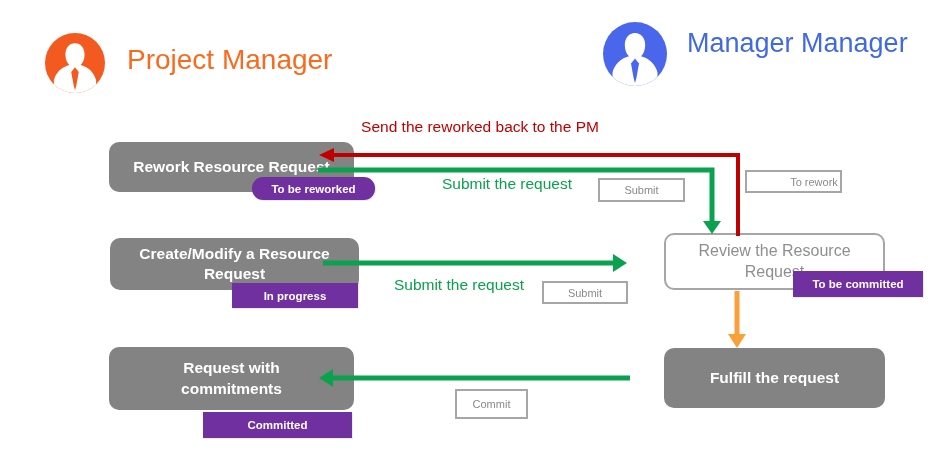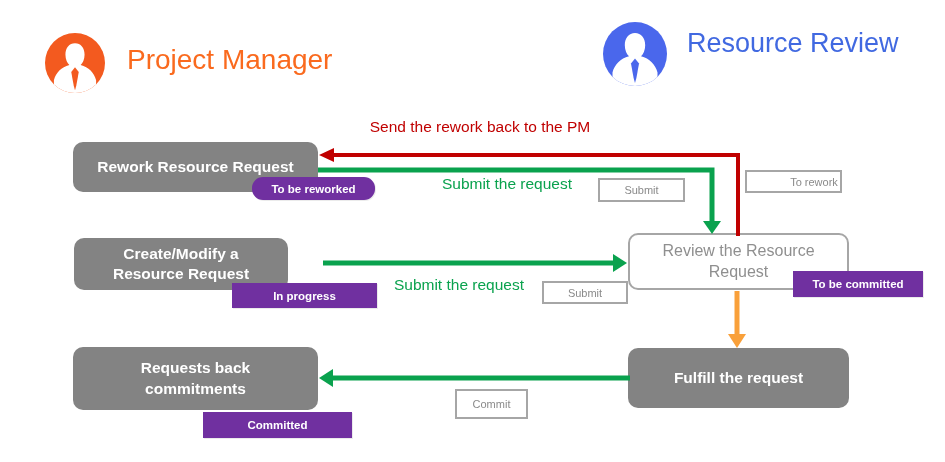--- a/index.html
+++ b/index.html
@@ -10,38 +10,38 @@
   
   .avatar { position:absolute; }
   .lane-title { position:absolute; font-size:28px; font-weight:400; white-space:nowrap; }
   .pm-title { left:127px; top:44px; color:#fa6a1e; }
   .rm-title { left:687px; top:28px; color:#4169e1; font-size:27px; }
 
   
   .node {
     position:absolute; background:#838383; border-radius:10px; color:#ffffff;
     display:flex; align-items:center; justify-content:center; text-align:center;
-    font-weight:700; font-size:15.5px; line-height:1.3; box-sizing:border-box; z-index:2;
+    font-weight:700; font-size:15.5px; line-height:1.3; box-sizing:border-box; z-index:2;margin-left:36px;
   }
   .node-rework   { left:73px;  top:142px; width:245px; height:50px; padding:0 4px; }
-  .node-create   { left:74px;  top:238px; width:214px; height:52px; padding:8px 14px; }
+  .node-create   { left:74px;  top:238px; width:249px; height:52px; padding:8px 14px; }
   .node-requests { left:73px;  top:347px; width:245px; height:63px; padding:0 30px; }
   .node-fulfill  { left:628px; top:348px; width:221px; height:60px; padding:8px 8px; }
   .node-review   {
     left:628px; top:233px; width:221px; height:57px; padding:4px 20px;
     background:#ffffff; border:2.5px solid #a6a6a6; color:#8f8f8f; font-weight:400; font-size:16px;
   }
 
   
   .badge {
     position:absolute; background:#7030a0; color:#ffffff; font-size:11.5px; font-weight:700;
     display:flex; align-items:center; justify-content:center; z-index:4; box-shadow:1px 1px 0 rgba(0,0,0,0.08);
   }
   .badge-reworked   { left:252px; top:177px; width:123px; height:23px;border-radius:11px; }
-  .badge-inprogress { left:232px; top:283px; width:145px; height:25px; }
+  .badge-inprogress { left:232px; top:283px; width:126px; height:25px; }
   .badge-committed  { left:203px; top:412px; width:149px; height:26px; }
   .badge-tobecommitted { left:793px; top:271px; width:130px; height:26px; }
 
   
   .btn {
     position:absolute; background:#ffffff; border:2px solid #a6a6a6; color:#8a8a8a;
     font-size:11px; display:flex; align-items:center; justify-content:center;
     box-sizing:border-box; z-index:1;
   }
   .btn-submit1  { left:598px; top:178px; width:87px; height:24px; }
@@ -81,21 +81,21 @@
         <clipPath id="crm">
           <circle cx="32" cy="32" r="32"></circle>
         </clipPath>
       </defs>
     <circle cx="32" cy="32" r="32" fill="#4a67ec"></circle>
     <g clip-path="url(#crm)">
       <path d="M32 11 c-6.2 0 -10.2 5 -10.2 12.2 c0 5 2 9 4.2 11 c-8.5 2.2 -14.5 8.2 -16.5 16.3 L9.5 66 L54.5 66 L54.5 50.5 c-2 -8.1 -8 -14.1 -16.5 -16.3 c2.2 -2 4.2 -6 4.2 -11 C42.2 16 38.2 11 32 11 z" fill="#ffffff"></path>
       <path d="M32 36.5 l4 5 -2.6 14.5 -1.4 5 -1.4 -5 -2.6 -14.5 z" fill="#4a67ec"></path>
     </g>
   </svg>
-  <div class="lane-title rm-title">Resource Review</div>
+  <div class="lane-title rm-title">Manager Manager</div>
 
   <svg class="arrows" width="945" height="462" viewBox="0 0 945 462">
 
     <g>
       <path d="M738,236 L738,155 L334,155" fill="none" stroke="#c00000" stroke-width="4"></path>
       <polygon points="334,148 334,162 319,155" fill="#c00000"></polygon>
     </g>
 
     <g>
       <path d="M318,170 L712,170 L712,221" fill="none" stroke="#0aa24e" stroke-width="5"></path>
@@ -113,31 +113,31 @@
     </g>
 
     <g>
       <path d="M630,378 L333,378" fill="none" stroke="#0aa24e" stroke-width="5"></path>
       <polygon points="333,369 333,387 319,378" fill="#0aa24e"></polygon>
     </g>
   </svg>
 
   <div class="node node-rework">Rework Resource Request</div>
   <div class="node node-create">Create/Modify a Resource Request</div>
-  <div class="node node-requests">Requests back commitments</div>
+  <div class="node node-requests">Request with commitments</div>
   <div class="node node-review">Review the Resource Request</div>
   <div class="node node-fulfill">Fulfill the request</div>
 
   <div class="badge badge-reworked">To be reworked</div>
   <div class="badge badge-inprogress">In progress</div>
   <div class="badge badge-committed">Committed</div>
   <div class="badge badge-tobecommitted">To be committed</div>
 
   <div class="btn btn-submit1">Submit</div>
   <div class="btn btn-torework">To rework</div>
   <div class="btn btn-submit2">Submit</div>
   <div class="btn btn-commit">Commit</div>
 
-  <div class="edge-label label-sendback">Send the rework back to the PM</div>
+  <div class="edge-label label-sendback">Send the reworked back to the PM</div>
   <div class="edge-label label-submit1">Submit the request</div>
   <div class="edge-label label-submit2">Submit the request</div>
 
 </div>
 
 </body></html>

